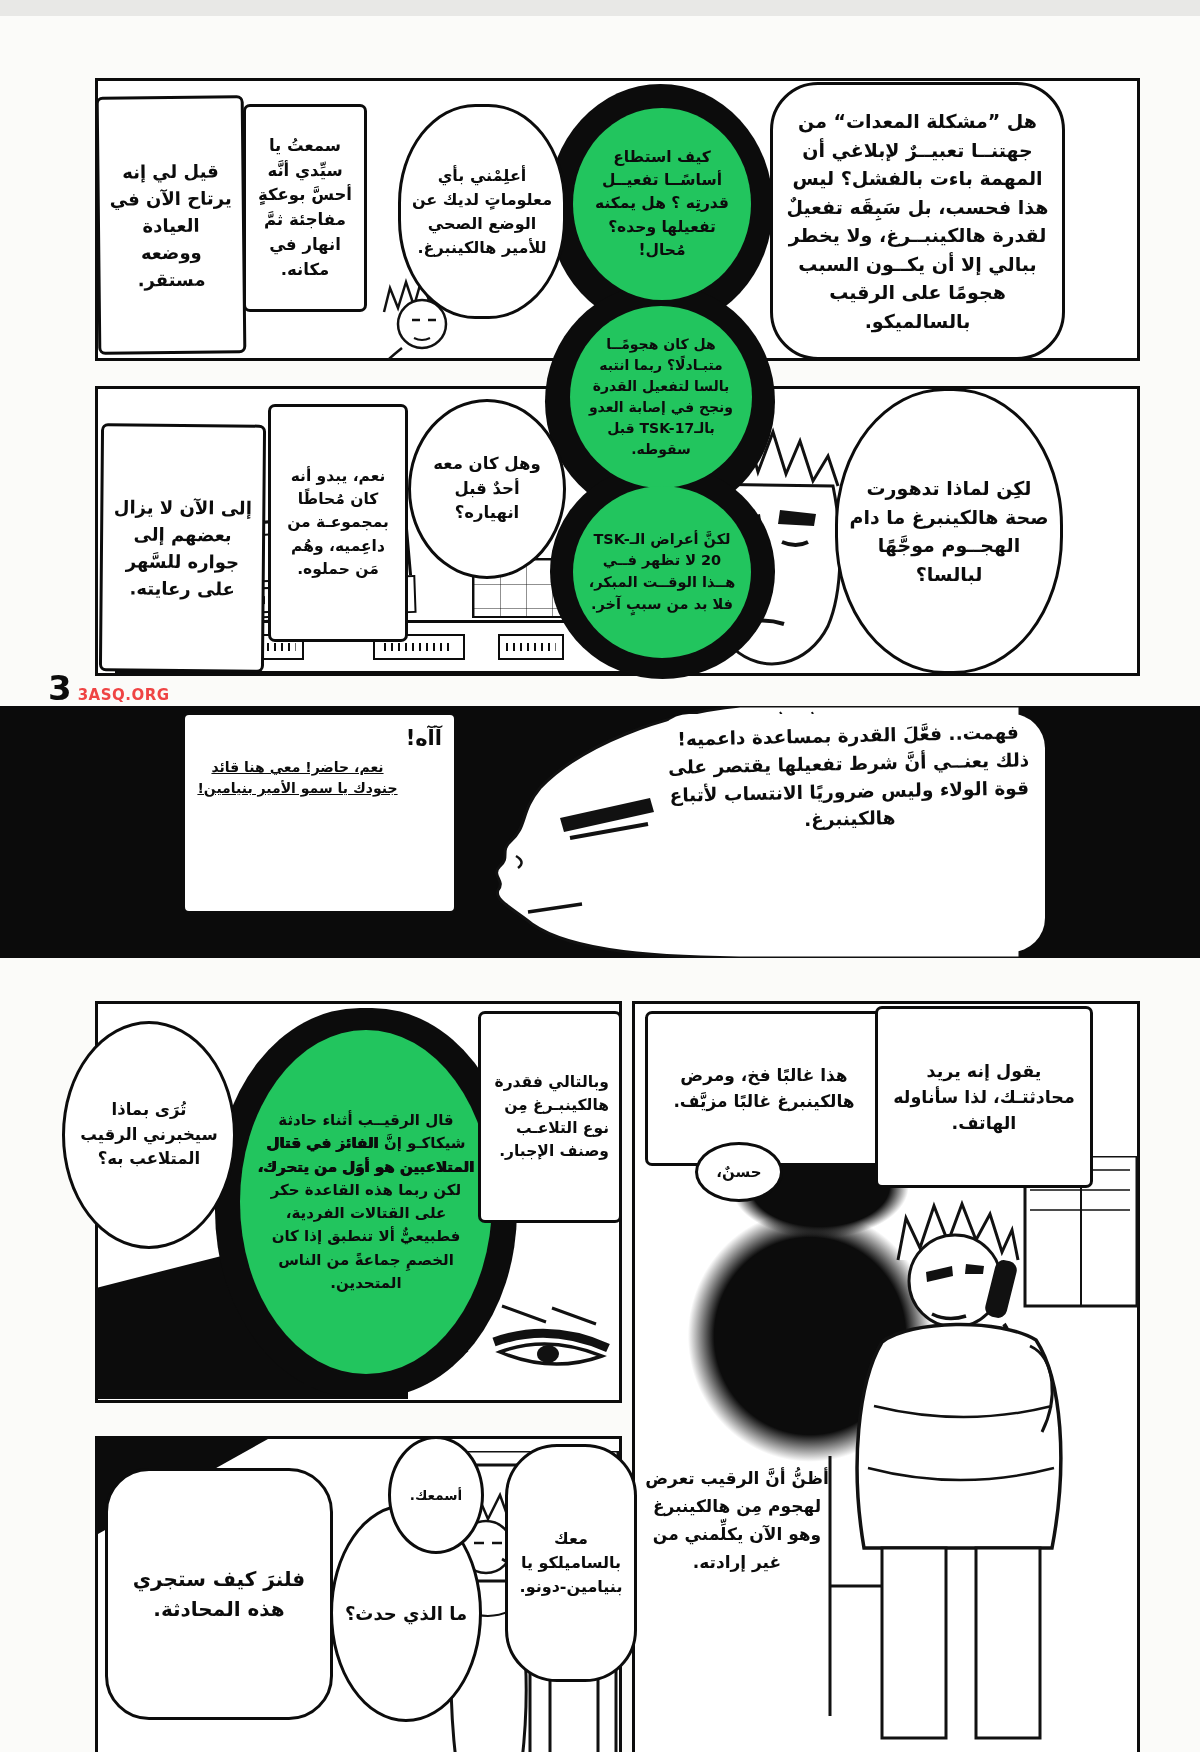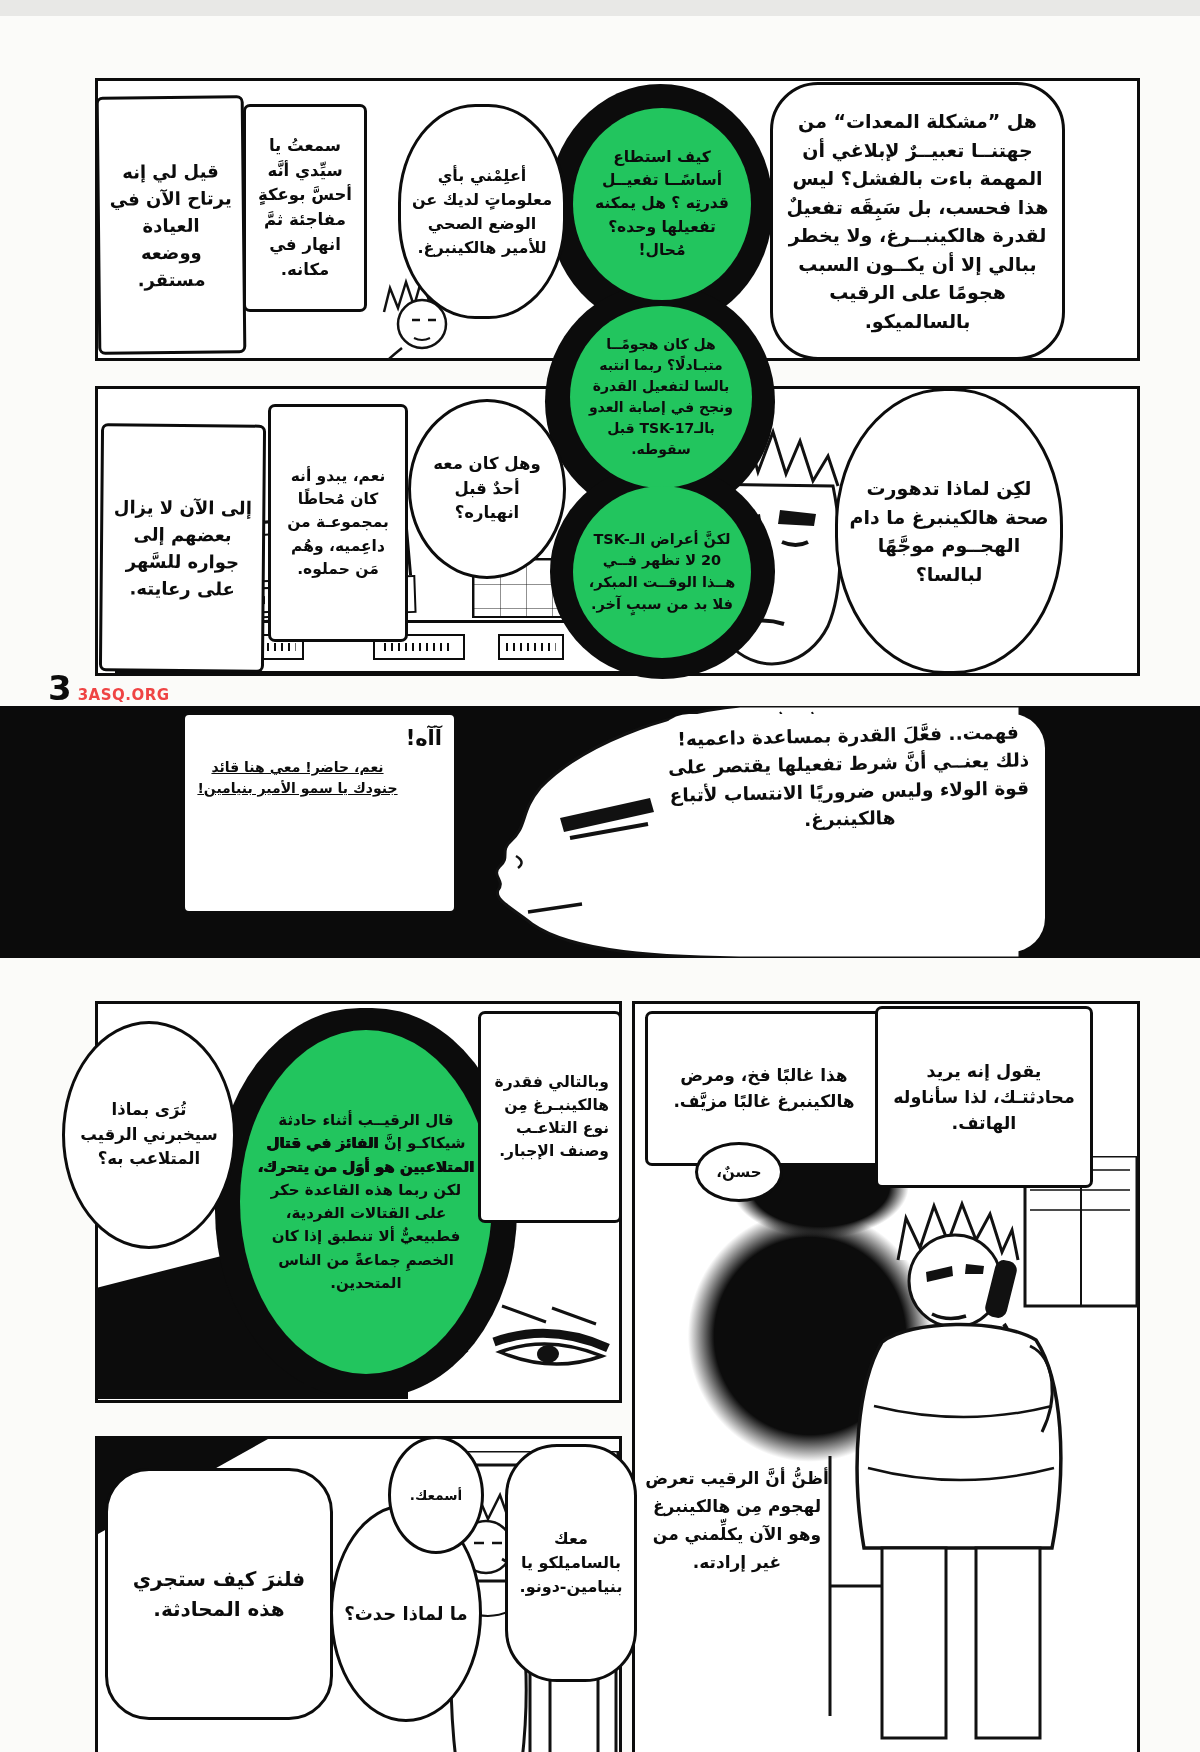--- a/index.html
+++ b/index.html
@@ -265,21 +265,21 @@
       <path d="M82,140 C96,150 92,118 72,108" fill="none" stroke="#111" stroke-width="3"></path>
       <path d="M36,160 q22,10 44,0" fill="none" stroke="#111" stroke-width="2"></path>
     </svg>
   </div>
 
   <div class="bub ar" style="left:105px;top:1452px;width:228px;height:252px;font-size:20px;border-radius:44px;">
     <span>فلنرَ كيف ستجري هذه المحادثة.</span>
   </div>
 
   <div class="bub round ar" style="left:330px;top:1488px;width:152px;height:218px;font-size:18px;">
-    <span>ما لماذا حدث؟</span>
+    <span>ما الذي حدث؟</span>
   </div>
 
   <div class="bub round ar" style="left:388px;top:1420px;width:96px;height:118px;font-size:13.5px;">
     <span>أسمعك.</span>
   </div>
 
   <div class="bub ar" style="left:505px;top:1428px;width:132px;height:238px;font-size:16px;border-radius:52px;">
     <span>معك بالساميلكو يا بنيامين-دونو.</span>
   </div>
 

